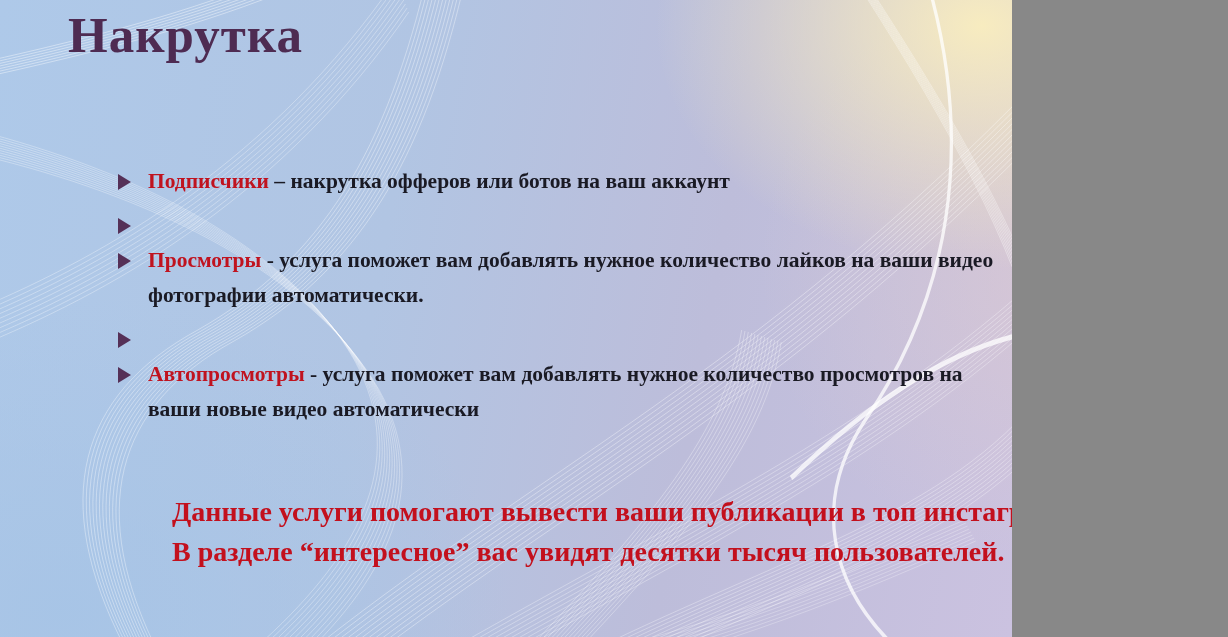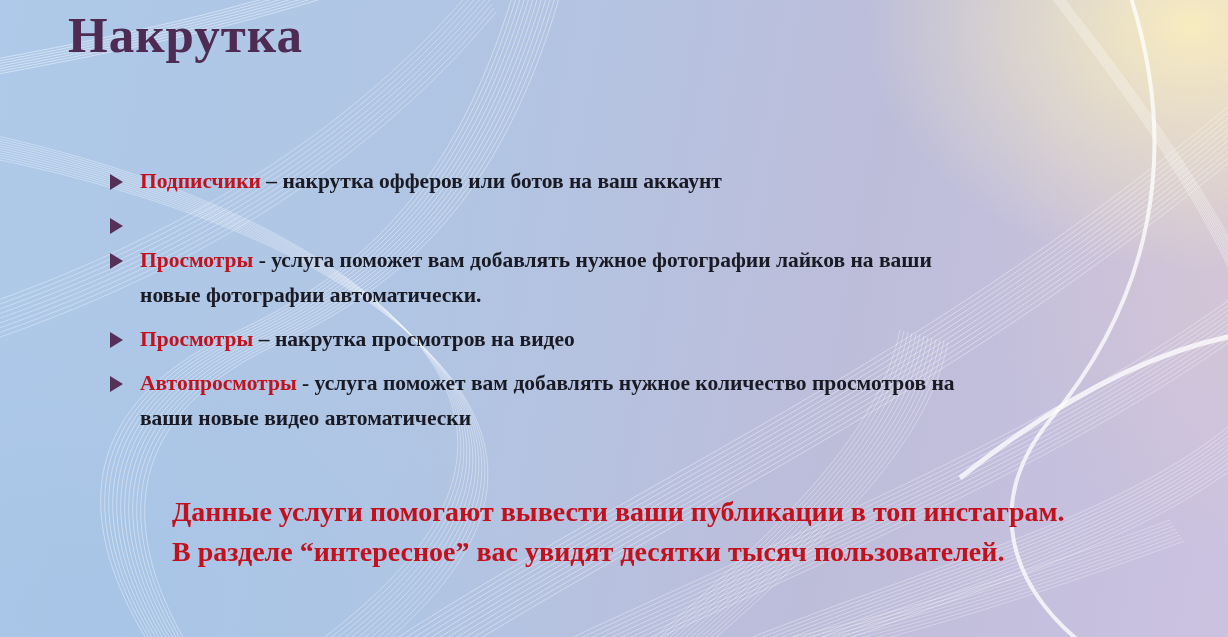--- a/index.html
+++ b/index.html
@@ -1,33 +1,33 @@
 <!DOCTYPE html>
 <html style="--title: #4e2b52; --keyword-red: #c0131f; --body-text: #1a1a24; --footer-red: #c3101d; --marker: #553057; --bg-blue: #aec9e9; --bg-lavender: #cbc2e0; --bg-glow: #faeebe; --swirl-white: #ffffff;"><head>
 <meta charset="utf-8">
 <style>
   html,body{margin:0;padding:0;background:#888;}
   .slide{
     position:relative;
-    width:1228px;height:637px;
+    width:1012px;height:637px;
     overflow:hidden;
     font-family:"Liberation Serif","DejaVu Serif",serif;
     background:
       radial-gradient(ellipse 480px 360px at 97% 4%,  rgba(250,238,190,.95), rgba(250,238,190,0) 68%),
       radial-gradient(ellipse 420px 420px at 104% 42%, rgba(233,206,198,.40), rgba(233,206,198,0) 70%),
       radial-gradient(ellipse 600px 420px at 6% 96%,  rgba(166,196,230,.85), rgba(166,196,230,0) 75%),
       linear-gradient(100deg, var(--bg-blue,#aec9e9) 0%, #b1c5e3 38%, #bdbdda 68%, var(--bg-lavender,#cbc2e0) 100%);
   }
   .swirls{position:absolute;left:0;top:0;width:100%;height:100%;}
   .title{
     position:absolute;left:68px;top:6px;margin:0;
     font-size:51px;font-weight:bold;letter-spacing:1px;
     color:var(--title,#4e2b52);
   }
-  .bullets{position:absolute;left:110px;top:164px;width:884px;margin:0;padding:0;list-style:none;}
+  .bullets{position:absolute;left:118px;top:164px;width:884px;margin:0;padding:0;list-style:none;}
   .bullet{display:flex;align-items:flex-start;margin-bottom:9px;}
   .marker{
     flex:0 0 auto;width:0;height:0;margin:10px 17px 0 0;
     border-left:13px solid var(--marker,#553057);
     border-top:8px solid transparent;
     border-bottom:8px solid transparent;
   }
   .bullet-text{margin:0;font-size:21.5px;line-height:35px;font-weight:bold;color:var(--body-text,#1a1a24);}
   .kw{color:var(--keyword-red,#c0131f);}
   .footer{
@@ -161,29 +161,25 @@
         <span>– накрутка офферов или ботов на ваш аккаунт</span>
       </p>
     </li>
     <li class="bullet">
       <span class="marker"></span>
     </li>
     <li class="bullet">
       <span class="marker"></span>
       <p class="bullet-text">
         <span class="kw">Просмотры</span>
-        <span>- услуга поможет вам добавлять нужное фотографии лайков на ваши новые фотографии автоматически.</span>
+        <span>- услуга поможет вам добавлять нужное количество лайков на ваши видео фотографии автоматически.</span>
       </p>
     </li>
     <li class="bullet">
       <span class="marker"></span>
-      <p class="bullet-text">
-        <span class="kw">Просмотры</span>
-        <span>– накрутка просмотров на видео</span>
-      </p>
     </li>
     <li class="bullet">
       <span class="marker"></span>
       <p class="bullet-text">
         <span class="kw">Автопросмотры</span>
         <span>- услуга поможет вам добавлять нужное количество просмотров на ваши новые видео автоматически</span>
       </p>
     </li>
   </ul>
 

